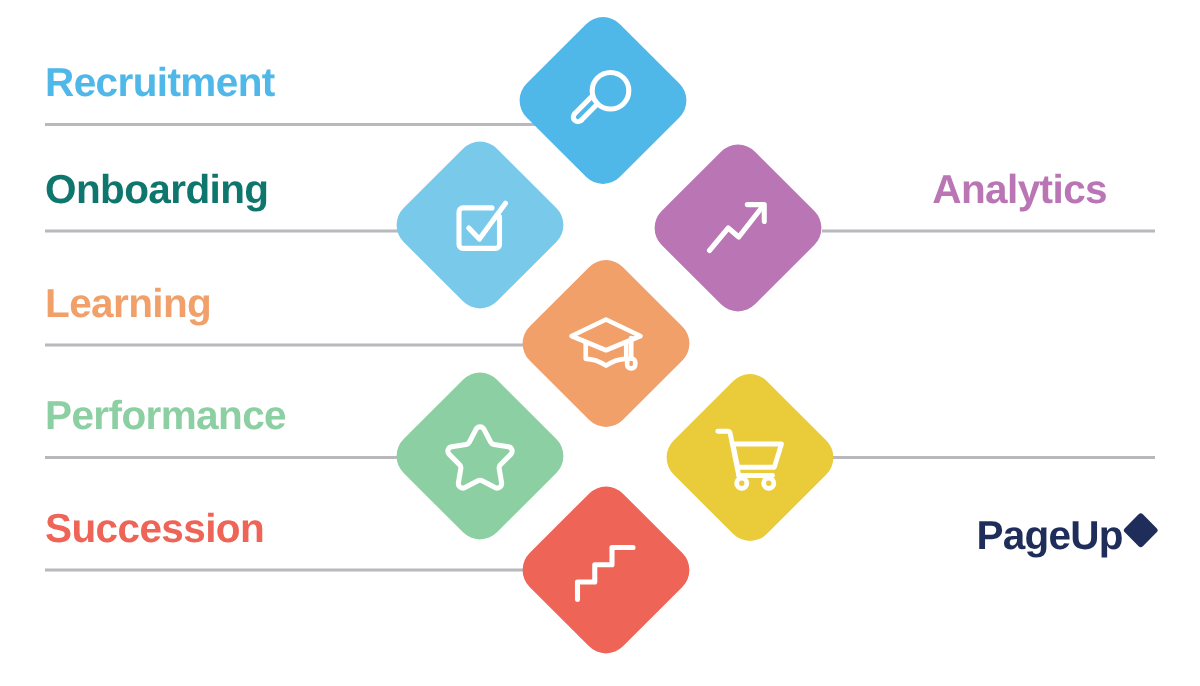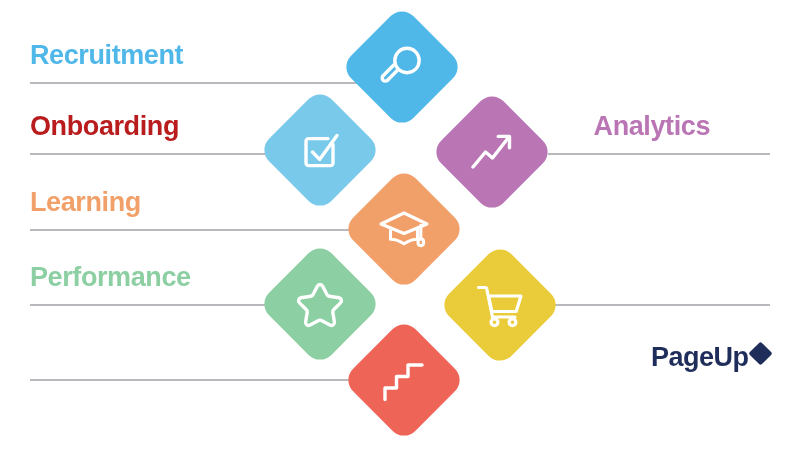--- a/index.html
+++ b/index.html
@@ -16,21 +16,21 @@
   
   .label{
     position:absolute;
     font-size:27px;
     font-weight:bold;
     letter-spacing:-0.4px;
     white-space:nowrap;
     line-height:1;
   }
   .label.left{left:30px;}
-  .label.right{right:42px;}
+  .label.right{right:14px;}
 
   
   .diamond{
     position:absolute;
     width:88px;height:88px;
     border-radius:16px;
     transform:rotate(45deg);
     display:flex;align-items:center;justify-content:center;
   }
   .diamond .glyph{
@@ -71,23 +71,24 @@
   <div class="rule" id="rl0" style="left: 30px; top: 82px; width: 374px; background: rgb(184, 184, 189);"></div>
   <div class="rule" id="rl1" style="left: 30px; top: 153px; width: 290px; background: rgb(184, 184, 189);"></div>
   <div class="rule" id="rl2" style="left: 30px; top: 229px; width: 374px; background: rgb(184, 184, 189);"></div>
   <div class="rule" id="rl3" style="left: 30px; top: 304px; width: 290px; background: rgb(184, 184, 189);"></div>
   <div class="rule" id="rl4" style="left: 30px; top: 379px; width: 374px; background: rgb(184, 184, 189);"></div>
 
   <div class="rule" id="rr0" style="left: 548px; top: 153px; width: 222px; background: rgb(184, 184, 189);"></div>
   <div class="rule" id="rr1" style="left: 548px; top: 304px; width: 222px; background: rgb(184, 184, 189);"></div>
 
   <div class="label left" id="ll0" style="top: 42px; color: rgb(79, 184, 232);">Recruitment</div>
-  <div class="label left" id="ll1" style="top: 113px; color: #b91c1c;">Onboarding</div>
+  <div class="label left" id="ll1" style="top: 113px; color: #0f766e;">Onboarding</div>
   <div class="label left" id="ll2" style="top: 189px; color: rgb(242, 160, 105);">Learning</div>
   <div class="label left" id="ll3" style="top: 264px; color: rgb(140, 207, 162);">Performance</div>
+  <div class="label left" id="ll4" style="top: 339px; color: rgb(238, 101, 87);">Succession</div>
 
   <div class="label right" id="lr0" style="top: 113px; color: rgb(185, 117, 180);">Analytics</div>
 
   <div class="diamond" id="d0" style="background: rgb(79, 184, 232); left: 358px; top: 23px;">
     <span class="glyph">
       <svg viewBox="0 0 56 56" fill="none" stroke="#ffffff" stroke-width="3.4" stroke-linecap="round" stroke-linejoin="round">
         <circle cx="33" cy="21.5" r="12.2"></circle>
         <line x1="24.4" y1="30.2" x2="13.5" y2="41.2"></line>
         <path d="M13.5 41.2 a3.1 3.1 0 0 1 -4.4 -4.4"></path>
         <line x1="9.1" y1="36.8" x2="20" y2="25.8"></line>

